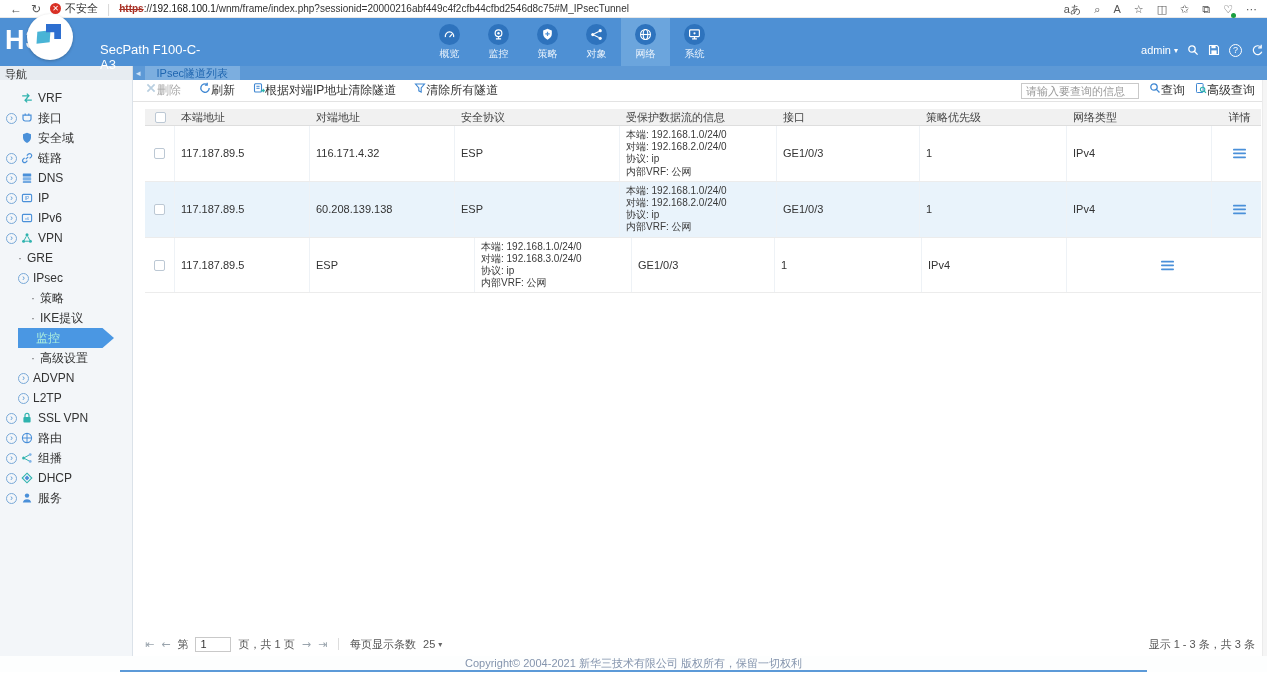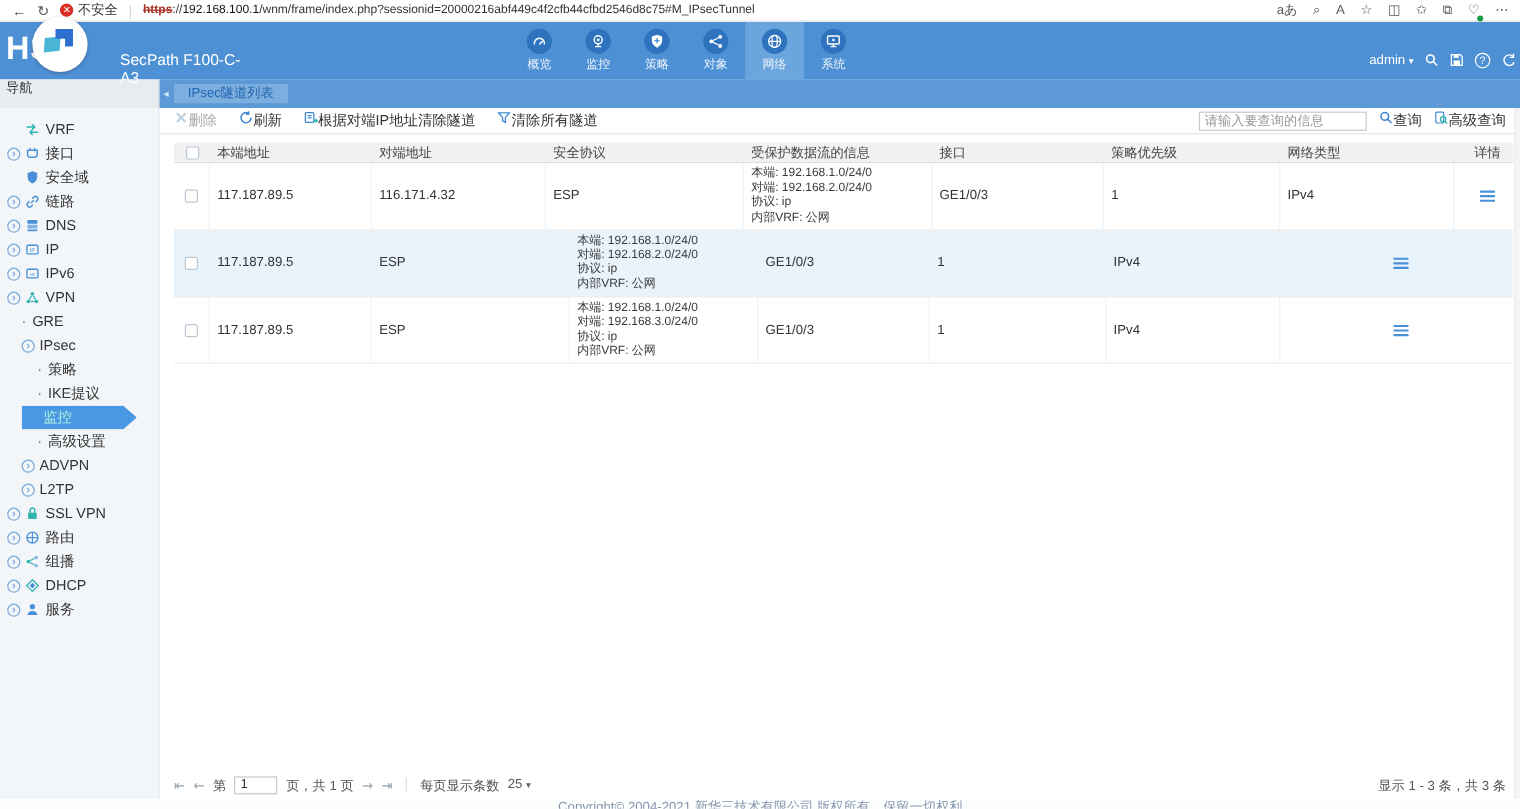--- a/index.html
+++ b/index.html
@@ -34,21 +34,21 @@
   .nav-circle svg{width:13px;height:13px;display:block}
   .nav-label{font-size:10px;margin-top:2px;color:#eaf3fc}
   .header-right{position:absolute;right:4px;top:0;height:64px;display:flex;align-items:center;gap:9px;font-size:11px}
   .user-menu{display:flex;align-items:center;gap:3px;cursor:pointer}
   .user-caret{font-size:8px}
   .hr-icon{cursor:pointer}
   .hr-icon svg{width:12px;height:12px;display:block}
   .help-circle{width:13px;height:13px;border:1px solid #fff;border-radius:50%;font-size:9px;line-height:11px;text-align:center;cursor:pointer}
 
   
-  .tab-row{height:24px;display:flex}
+  .tab-row{height:14px;display:flex}
   .nav-title{width:133px;background:#e7ecf1;color:#333;font-size:11px;line-height:16px;padding-left:5px;border-right:1px solid #d4dce3}
   .tabs{flex:1;background:#5d99d6;display:flex;align-items:center;padding-left:3px;gap:4px}
   .collapse{color:#cfe3f6;font-size:9px;cursor:pointer}
   .tab{background:#7caedf;color:#1f66b0;font-size:11px;line-height:16px;padding:0 12px;cursor:pointer;white-space:nowrap}
 
   
   .layout{display:flex;height:576px}
   .sidebar{width:133px;background:#f3f6f9;border-right:1px solid #dbe2e9;padding-top:8px;overflow:hidden;flex:none}
   .side-item{height:20px;display:flex;align-items:center;font-size:12px;color:#333;cursor:pointer;white-space:nowrap}
   .lvl0{padding-left:6px}.lvl1{padding-left:18px}.lvl2{padding-left:31px}
@@ -61,21 +61,21 @@
   .sel-arrow{background:#4a97e3;height:20px;width:96px;display:flex;align-items:center;clip-path:polygon(0 0,88% 0,100% 50%,88% 100%,0 100%)}
   .sel-label{color:#aef0de;padding-left:18px;font-size:12px}
 
   
   .content{flex:1;display:flex;flex-direction:column;background:#fff;position:relative;min-width:0}
   .toolbar{height:22px;display:flex;align-items:center;border-bottom:1px solid #e3e3e3;padding:0 12px;gap:18px;font-size:12px;color:#333}
   .tbtn{display:flex;align-items:flex-start;gap:0;cursor:pointer;white-space:nowrap}
   .tbtn svg{width:12px;height:12px;display:block}
   .tbtn.disabled{color:#a9a9a9}
   .toolbar-right{margin-left:auto;display:flex;align-items:center;gap:10px}
-  .search-input{width:140px;height:16px;border:1px solid #c9c9c9;font-size:11px;padding:0 4px;color:#333;font-family:inherit}
+  .search-input{width:118px;height:16px;border:1px solid #c9c9c9;font-size:11px;padding:0 4px;color:#333;font-family:inherit}
   .search-input::placeholder{color:#999}
 
   .table{margin:7px 6px 0 12px}
   .thead{display:flex;background:#f1f1f1;height:17px;align-items:center;font-size:11px;color:#444;border-bottom:1px solid #dedede}
   .thead .cell{border-right:none;height:100%;display:flex;align-items:center}
   .trow{display:flex;border-bottom:1px solid #ececec;min-height:39px;font-size:11px;color:#333;background:#fff}
   .trow.alt{background:#e9f3fb}
   .cell{display:flex;align-items:center;padding-left:6px;border-right:1px solid #eef2f6;min-width:0}
   .c0{width:30px;justify-content:center;padding-left:0;flex:none}
   .c1{width:135px;flex:none}.c2{width:145px;flex:none}.c3{width:165px;flex:none}
@@ -490,20 +490,21 @@
                   <rect y="8.6" width="14" height="1.9" rx="0.9" fill="#4a90d9"></rect>
                 </svg>
               </span>
             </div>
           </div>
           <div class="trow alt">
             <div class="cell c0">
               <span class="cb"></span>
             </div>
             <div class="cell c1">117.187.89.5</div>
+            <div class="cell c2">60.208.139.138</div>
             <div class="cell c3">ESP</div>
             <div class="cell c4 flow">
               <div>本端: 192.168.1.0/24/0</div>
               <div>对端: 192.168.2.0/24/0</div>
               <div>协议: ip</div>
               <div>内部VRF: 公网</div>
             </div>
             <div class="cell c5">GE1/0/3</div>
             <div class="cell c6">1</div>
             <div class="cell c7">IPv4</div>

